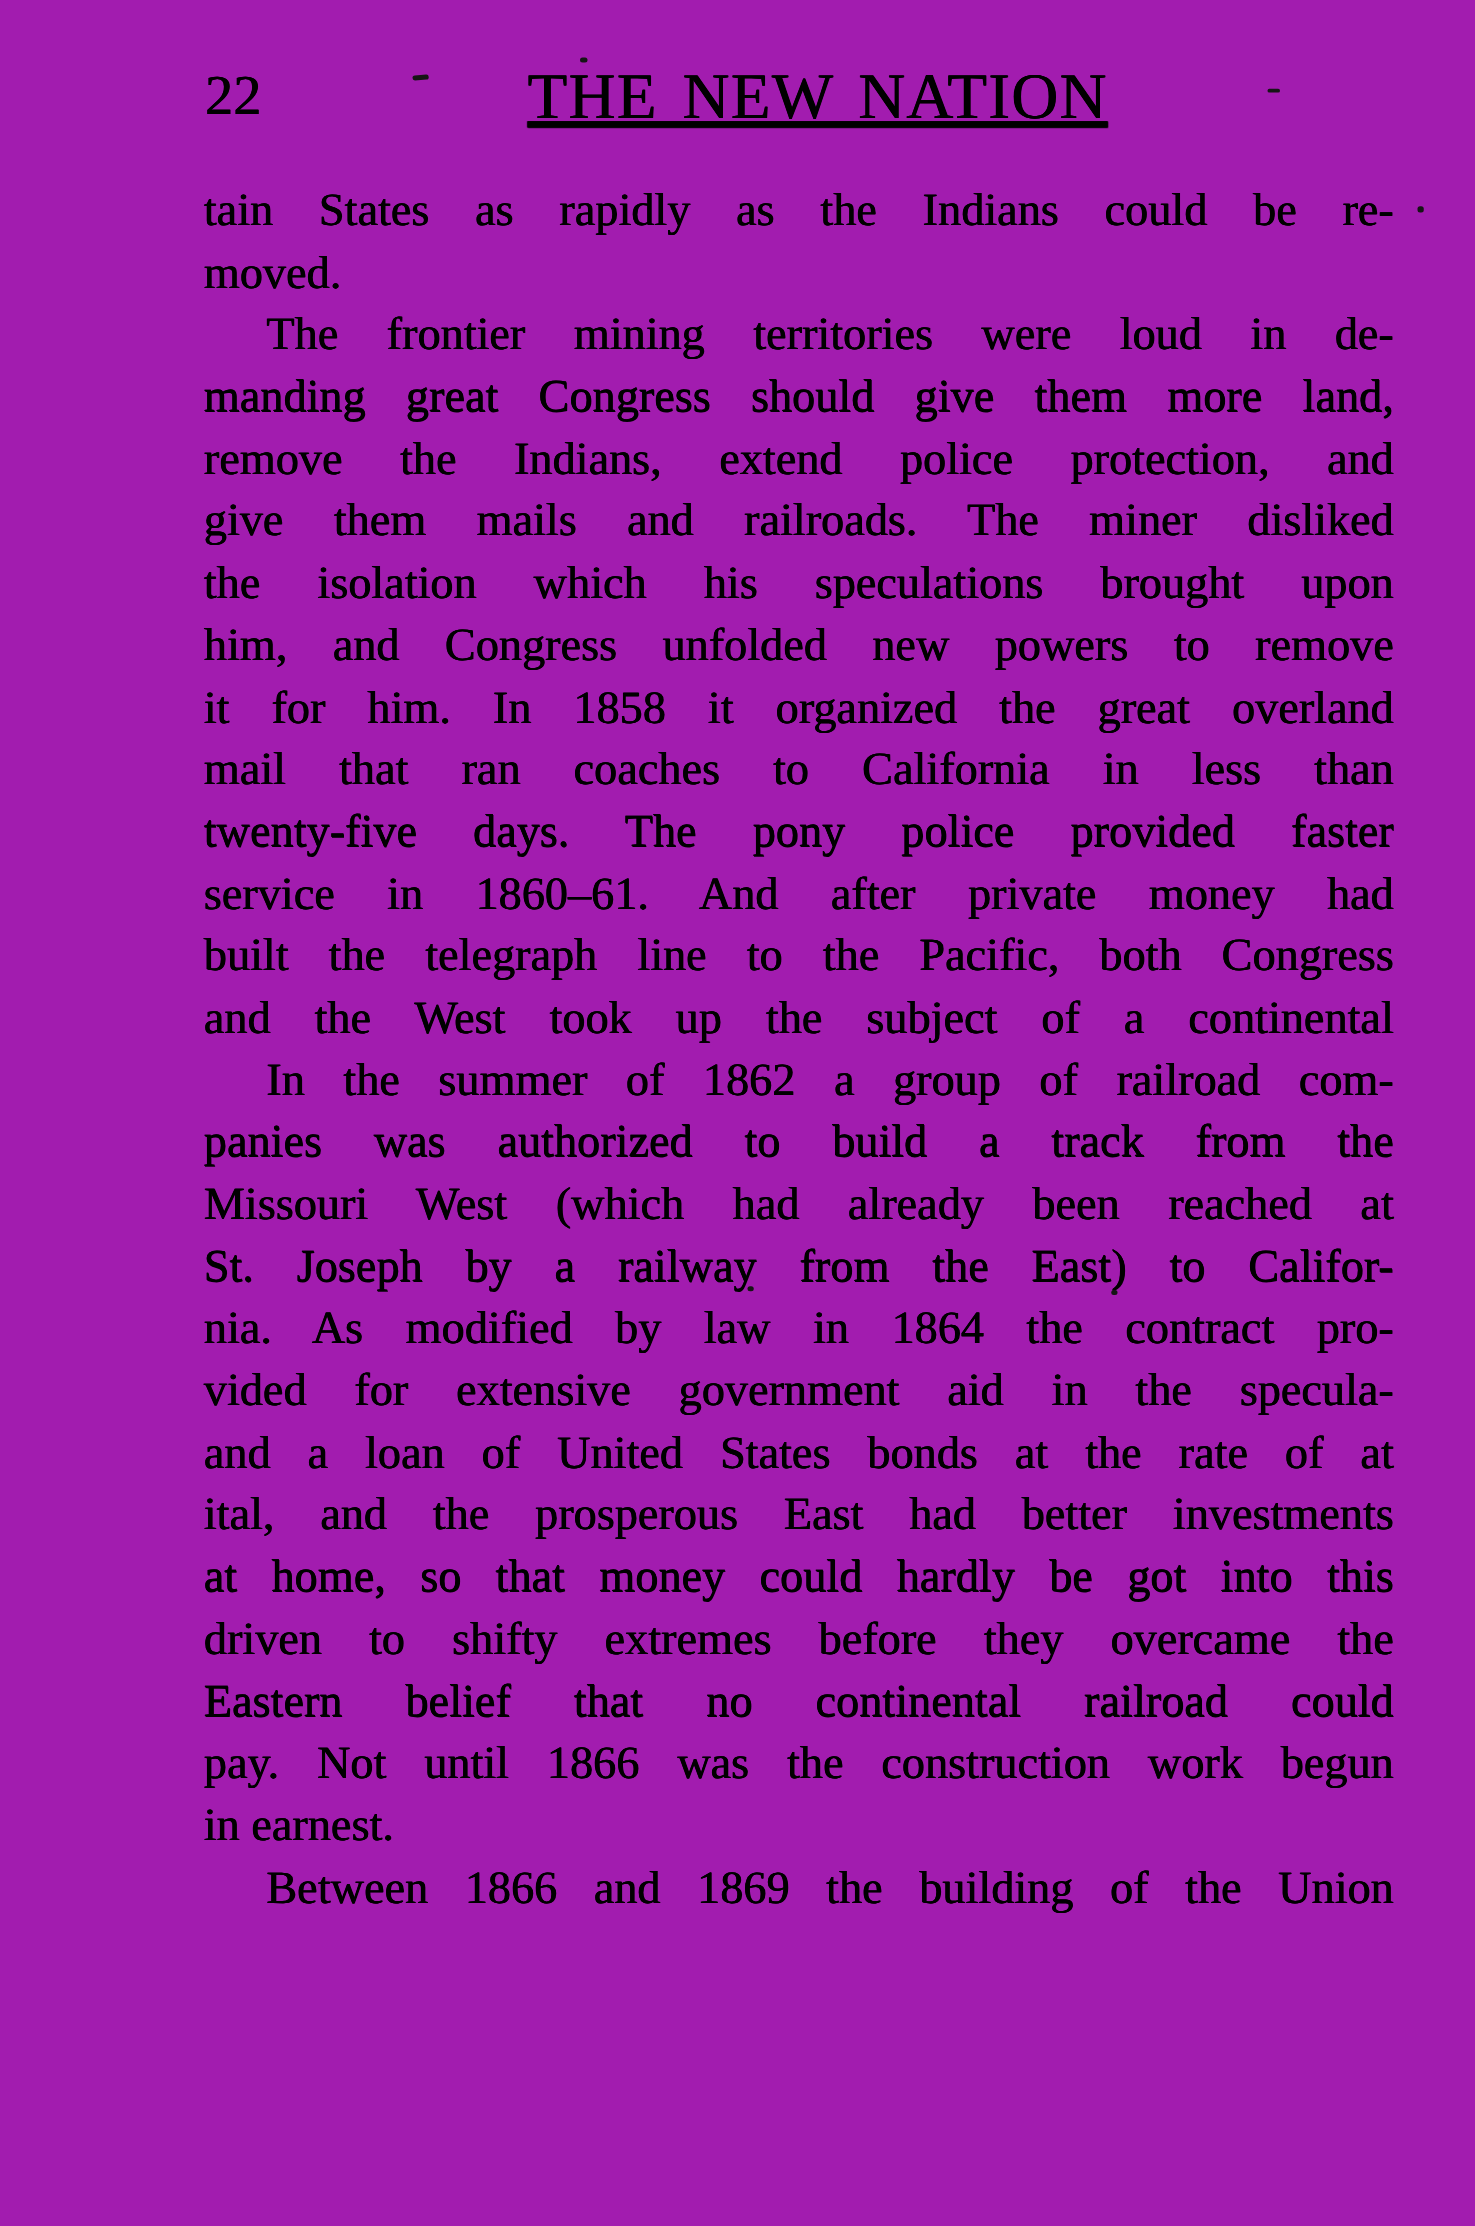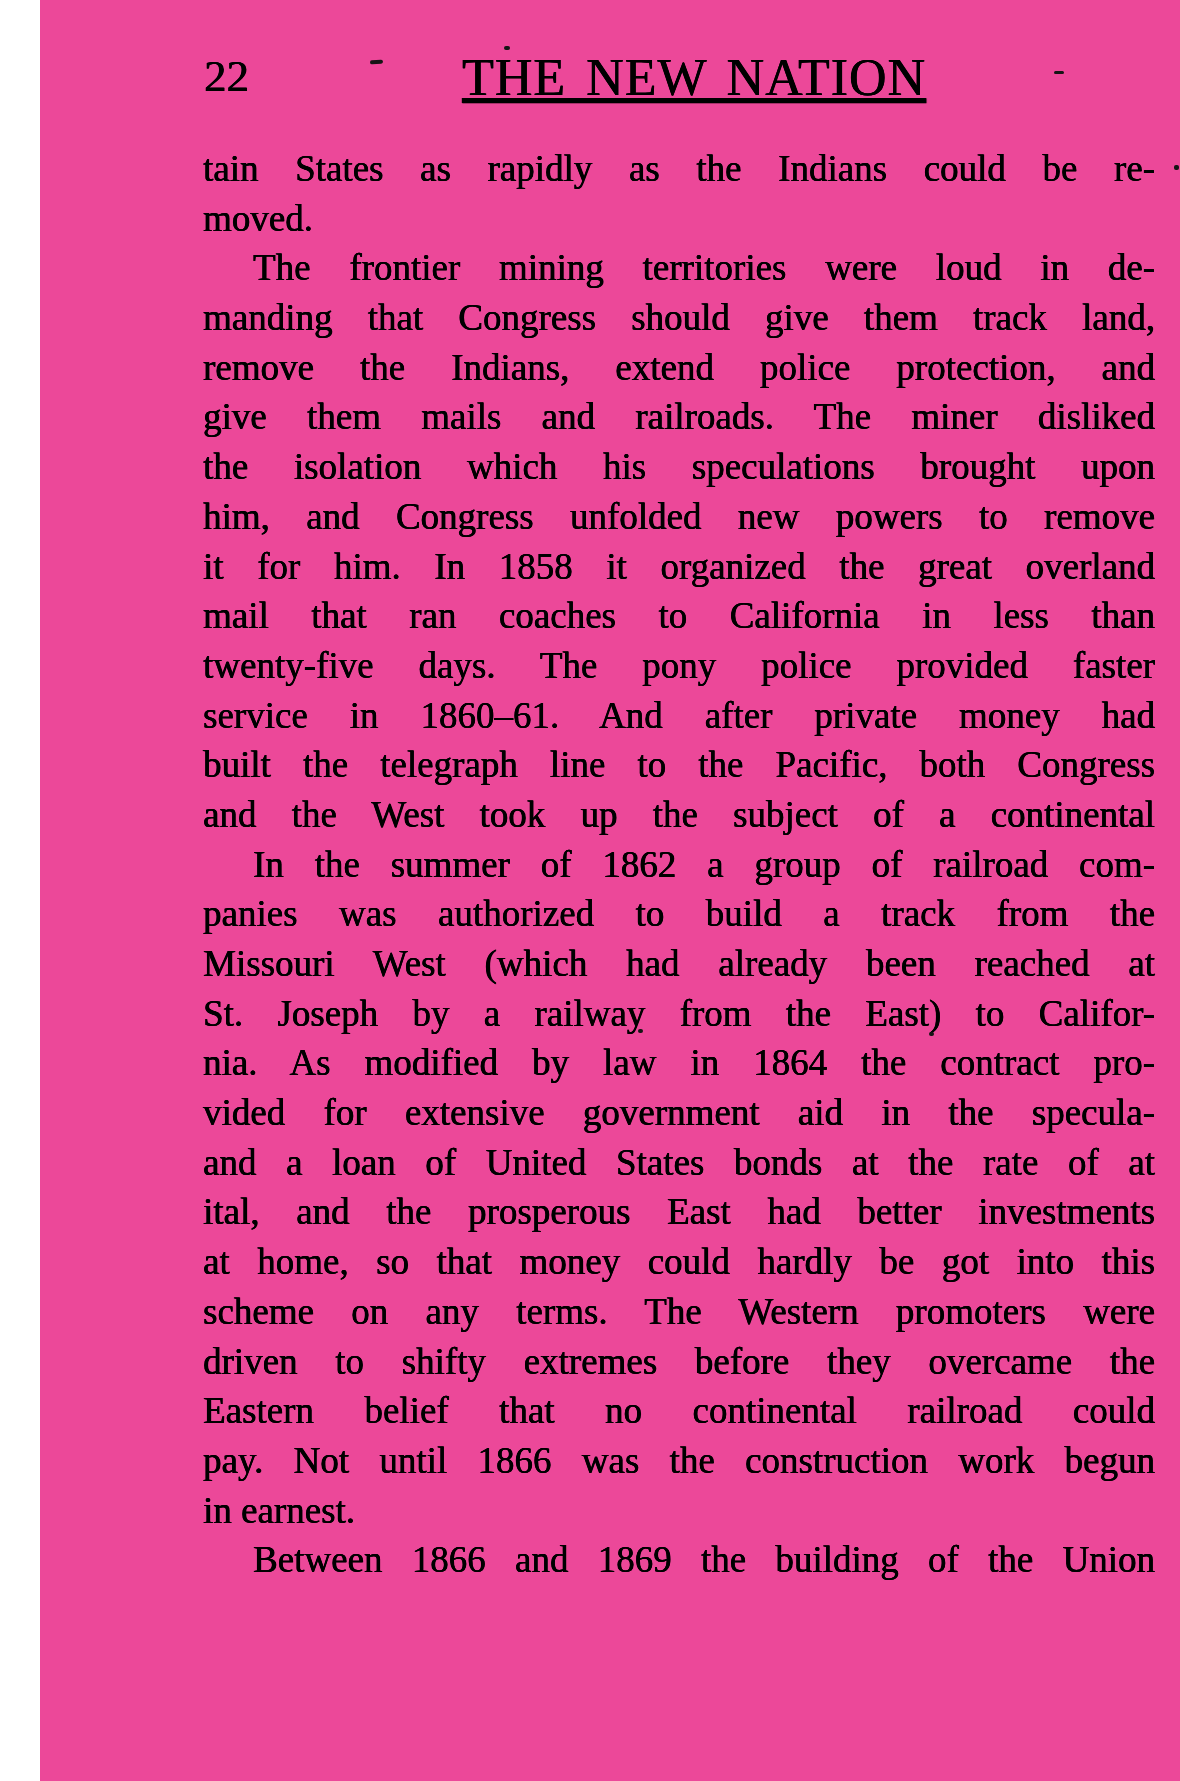--- a/index.html
+++ b/index.html
@@ -8,22 +8,21 @@
     height: 1781px;
     background: #ffffff;
     position: relative;
     overflow: hidden;
     font-family: "Liberation Serif", "DejaVu Serif", serif;
     color: #000000;
   }
   .scan-page {
     position: absolute;
     inset: 0;
-    background: #ec4899;
-    margin-left: 40px;
+    background: #a21caf;
   }
   .ink {
     text-shadow: 0.4px 0.3px 0 #000, -0.2px 0 0 #000;
   }
   .page-number {
     position: absolute;
     left: 164px;
     top: 54px;
     font-size: 45px;
     line-height: 45px;
@@ -78,41 +77,40 @@
 <div class="scan-page">
 
   <div class="page-number ink">22</div>
 
   <div class="running-header ink">THE NEW NATION</div>
 
   <div class="body-lines ink">
       <div class="line">tain States as rapidly as the Indians could be re-</div>
       <div class="line para-end">moved.</div>
       <div class="line indent">The frontier mining territories were loud in de-</div>
-      <div class="line">manding that Congress should give them track land,</div>
+      <div class="line">manding great Congress should give them more land,</div>
       <div class="line">remove the Indians, extend police protection, and</div>
       <div class="line">give them mails and railroads. The miner disliked</div>
       <div class="line">the isolation which his speculations brought upon</div>
       <div class="line">him, and Congress unfolded new powers to remove</div>
       <div class="line">it for him. In 1858 it organized the great overland</div>
       <div class="line">mail that ran coaches to California in less than</div>
       <div class="line">twenty-five days. The pony police provided faster</div>
       <div class="line">service in 1860–61. And after private money had</div>
       <div class="line">built the telegraph line to the Pacific, both Congress</div>
       <div class="line">and the West took up the subject of a continental</div>
       <div class="line indent">In the summer of 1862 a group of railroad com-</div>
       <div class="line">panies was authorized to build a track from the</div>
       <div class="line">Missouri West (which had already been reached at</div>
       <div class="line">St. Joseph by a railway from the East) to Califor-</div>
       <div class="line">nia. As modified by law in 1864 the contract pro-</div>
       <div class="line">vided for extensive government aid in the specula-</div>
       <div class="line">and a loan of United States bonds at the rate of at</div>
       <div class="line">ital, and the prosperous East had better investments</div>
       <div class="line">at home, so that money could hardly be got into this</div>
-      <div class="line">scheme on any terms. The Western promoters were</div>
       <div class="line">driven to shifty extremes before they overcame the</div>
       <div class="line">Eastern belief that no continental railroad could</div>
       <div class="line">pay. Not until 1866 was the construction work begun</div>
       <div class="line para-end">in earnest.</div>
       <div class="line indent">Between 1866 and 1869 the building of the Union</div>
     </div>
 
   <div class="speck s1"></div>
   <div class="speck s2"></div>
   <div class="speck s3"></div>

